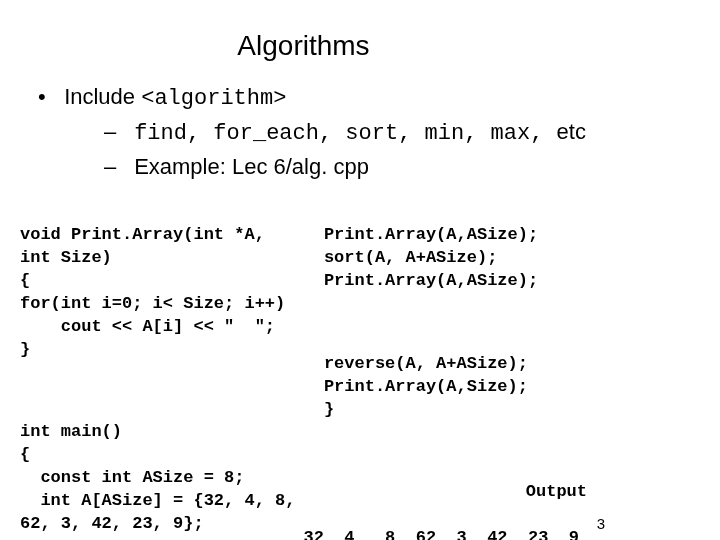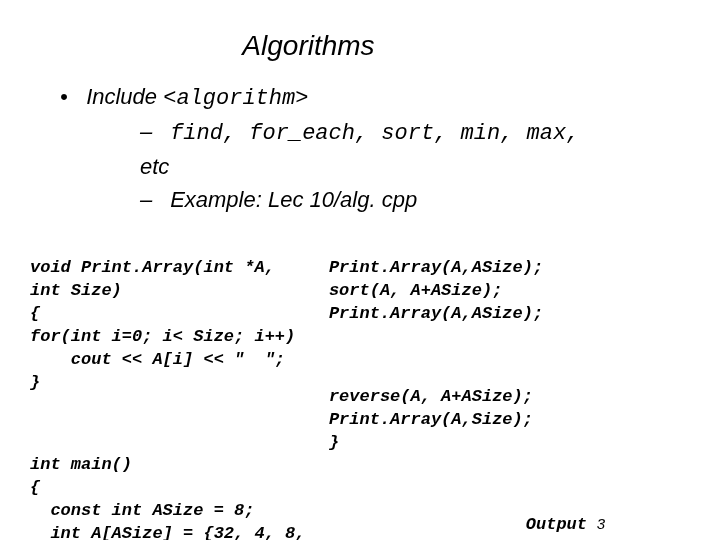--- a/index.html
+++ b/index.html
@@ -10,38 +10,37 @@
     background: #ffffff;
     font-family: Arial, Helvetica, sans-serif;
     color: #000;
     overflow: hidden;
   }
   .slide {
     position: relative;
     width: 617px;
     height: 540px;
     box-sizing: border-box;
-    padding: 20px 30px 0 30px;
-    font-style: italic;
+    padding: 20px 30px 0 20px;
   }
   .title {
     text-align: center;
     font-size: 28px;
     font-weight: 400;
     margin: 10px 0 18px 0;
   }
   .bullets {
     font-size: 22px;
     line-height: 1.5;
   }
   .lvl1 {
-    margin-left: 30px;
+    margin-left: 18px;
   }
   .lvl2 {
-    margin-left: 110px;
+    margin-left: 84px;
   }
   .dot {
     display: inline-block;
     width: 20px;
   }
   .dash {
     display: inline-block;
     width: 24px;
   }
   .mono {
@@ -93,21 +92,21 @@
     <div class="lvl1">
       <span class="dot">•</span>
       <span>Include </span><span class="mono">&lt;algorithm&gt;</span>
     </div>
     <div class="lvl2">
       <span class="dash">–</span>
       <span class="mono">find, for_each, sort, min, max, </span><span>etc</span>
     </div>
     <div class="lvl2">
       <span class="dash">–</span>
-      <span>Example: Lec 10/alg. cpp</span>
+      <span>Example: Lec 6/alg. cpp</span>
     </div>
   </div>
 
   <div class="cols">
     <div class="col-left">
 <div>void Print.Array(int *A,
 int Size)
 {
 for(int i=0; i&lt; Size; i++)
     cout &lt;&lt; A[i] &lt;&lt; "  ";

